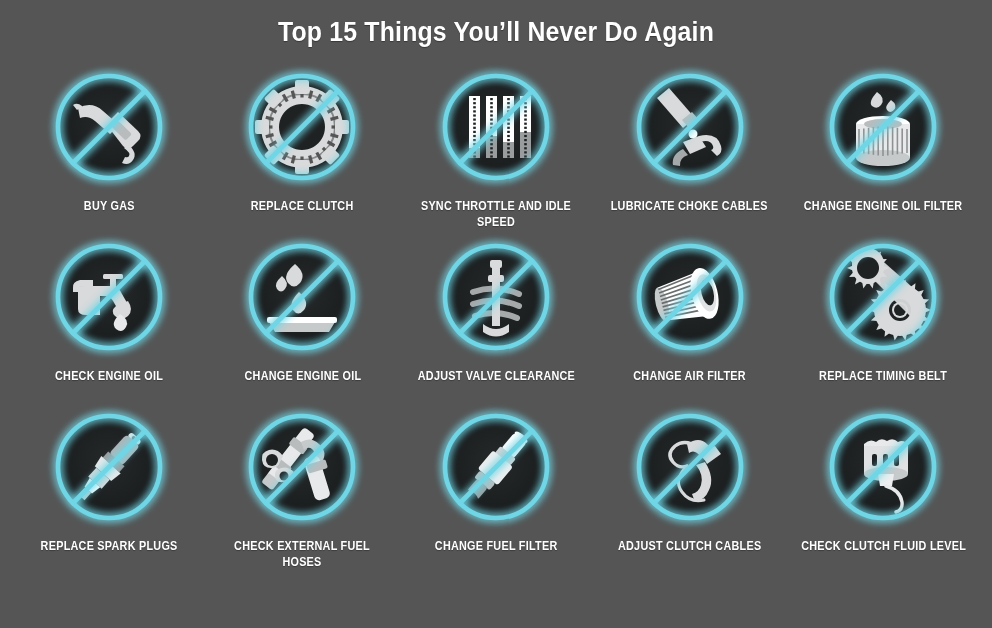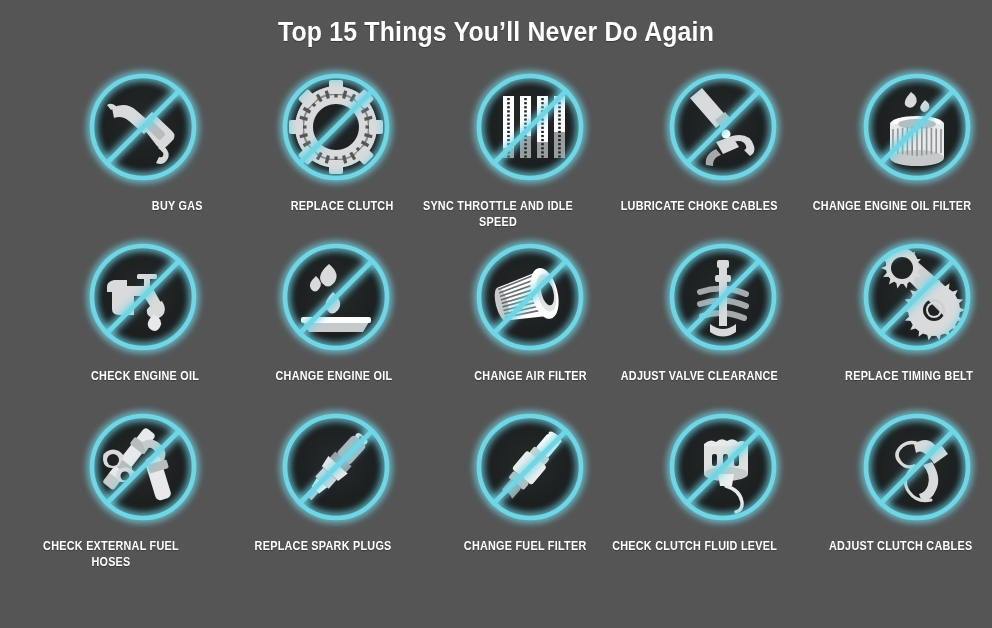--- a/index.html
+++ b/index.html
@@ -27,21 +27,21 @@
     display:grid;
     grid-template-columns:repeat(5, 1fr);
     grid-template-rows:repeat(3, 170px);
     column-gap:0px;
     row-gap:0px;
     padding:0 12px;
   }
   .cell {
     display:flex;
     flex-direction:column;
-    align-items:flex-end;
+    align-items:center;
   }
   .badge {
     width:126px;
     height:126px;
     position:relative;
     display:flex;
     align-items:center;
     justify-content:center;
   }
   .disc {
@@ -455,20 +455,63 @@
      </svg>
       </div>
       <div class="label">Change Engine Oil</div>
     </div>
     <div class="cell">
       <div class="badge">
         <div class="disc"></div>
         <svg width="126" height="126" viewBox="0 0 126 126">
 
   <defs>
+    <filter id="g7" x="-60%" y="-60%" width="220%" height="220%">
+      <feGaussianBlur stdDeviation="4.2" result="b1"></feGaussianBlur>
+      <feMerge>
+                <feMergeNode in="b1"></feMergeNode>
+                <feMergeNode in="b1"></feMergeNode>
+                <feMergeNode in="SourceGraphic"></feMergeNode>
+              </feMerge>
+    </filter>
+    <filter id="s7" x="-40%" y="-40%" width="180%" height="180%">
+      <feGaussianBlur stdDeviation="1.1"></feGaussianBlur>
+    </filter>
+  </defs>
+
+<g>
+  <g fill="#d8dadb">
+    <rect x="57" y="26" width="12" height="8" rx="2"></rect>
+    <rect x="59" y="34" width="8" height="8"></rect>
+    <rect x="55" y="41" width="16" height="7" rx="2"></rect>
+    <rect x="59" y="48" width="8" height="44"></rect>
+    <path d="M50 90 q13 10 26 0 l0 8 q-13 9 -26 0 z"></path>
+  </g>
+  <g stroke="#a6a9aa" stroke-width="6" fill="none" stroke-linecap="round">
+    <path d="M40 58 q23 -8 46 2"></path>
+    <path d="M40 70 q23 -8 46 2"></path>
+    <path d="M42 82 q21 -7 42 2"></path>
+  </g>
+  <rect x="59" y="48" width="8" height="44" fill="#d8dadb"></rect>
+</g>
+
+  <g filter="url(#g7)">
+    <circle cx="63" cy="63" r="51" fill="none" stroke="#6fd6e6" stroke-width="4.6"></circle>
+    <line x1="27" y1="99" x2="99" y2="27" stroke="#6fd6e6" stroke-width="4.6" stroke-linecap="round"></line>
+  </g>
+     </svg>
+      </div>
+      <div class="label">Adjust Valve Clearance</div>
+    </div>
+    <div class="cell">
+      <div class="badge">
+        <div class="disc"></div>
+        <svg width="126" height="126" viewBox="0 0 126 126">
+
+  <defs>
     <filter id="g8" x="-60%" y="-60%" width="220%" height="220%">
       <feGaussianBlur stdDeviation="4.2" result="b1"></feGaussianBlur>
       <feMerge>
                 <feMergeNode in="b1"></feMergeNode>
                 <feMergeNode in="b1"></feMergeNode>
                 <feMergeNode in="SourceGraphic"></feMergeNode>
               </feMerge>
     </filter>
     <filter id="s8" x="-40%" y="-40%" width="180%" height="180%">
       <feGaussianBlur stdDeviation="1.1"></feGaussianBlur>
@@ -496,63 +539,20 @@
   </g>
 </g>
 
   <g filter="url(#g8)">
     <circle cx="63" cy="63" r="51" fill="none" stroke="#6fd6e6" stroke-width="4.6"></circle>
     <line x1="27" y1="99" x2="99" y2="27" stroke="#6fd6e6" stroke-width="4.6" stroke-linecap="round"></line>
   </g>
      </svg>
       </div>
       <div class="label">Change Air Filter</div>
-    </div>
-    <div class="cell">
-      <div class="badge">
-        <div class="disc"></div>
-        <svg width="126" height="126" viewBox="0 0 126 126">
-
-  <defs>
-    <filter id="g7" x="-60%" y="-60%" width="220%" height="220%">
-      <feGaussianBlur stdDeviation="4.2" result="b1"></feGaussianBlur>
-      <feMerge>
-                <feMergeNode in="b1"></feMergeNode>
-                <feMergeNode in="b1"></feMergeNode>
-                <feMergeNode in="SourceGraphic"></feMergeNode>
-              </feMerge>
-    </filter>
-    <filter id="s7" x="-40%" y="-40%" width="180%" height="180%">
-      <feGaussianBlur stdDeviation="1.1"></feGaussianBlur>
-    </filter>
-  </defs>
-
-<g>
-  <g fill="#d8dadb">
-    <rect x="57" y="26" width="12" height="8" rx="2"></rect>
-    <rect x="59" y="34" width="8" height="8"></rect>
-    <rect x="55" y="41" width="16" height="7" rx="2"></rect>
-    <rect x="59" y="48" width="8" height="44"></rect>
-    <path d="M50 90 q13 10 26 0 l0 8 q-13 9 -26 0 z"></path>
-  </g>
-  <g stroke="#a6a9aa" stroke-width="6" fill="none" stroke-linecap="round">
-    <path d="M40 58 q23 -8 46 2"></path>
-    <path d="M40 70 q23 -8 46 2"></path>
-    <path d="M42 82 q21 -7 42 2"></path>
-  </g>
-  <rect x="59" y="48" width="8" height="44" fill="#d8dadb"></rect>
-</g>
-
-  <g filter="url(#g7)">
-    <circle cx="63" cy="63" r="51" fill="none" stroke="#6fd6e6" stroke-width="4.6"></circle>
-    <line x1="27" y1="99" x2="99" y2="27" stroke="#6fd6e6" stroke-width="4.6" stroke-linecap="round"></line>
-  </g>
-     </svg>
-      </div>
-      <div class="label">Adjust Valve Clearance</div>
     </div>
     <div class="cell">
       <div class="badge">
         <div class="disc"></div>
         <svg width="126" height="126" viewBox="0 0 126 126">
 
   <defs>
     <filter id="g9" x="-60%" y="-60%" width="220%" height="220%">
       <feGaussianBlur stdDeviation="4.2" result="b1"></feGaussianBlur>
       <feMerge>
@@ -621,20 +621,58 @@
      </svg>
       </div>
       <div class="label">Replace Timing Belt</div>
     </div>
     <div class="cell">
       <div class="badge">
         <div class="disc"></div>
         <svg width="126" height="126" viewBox="0 0 126 126">
 
   <defs>
+    <filter id="g11" x="-60%" y="-60%" width="220%" height="220%">
+      <feGaussianBlur stdDeviation="4.2" result="b1"></feGaussianBlur>
+      <feMerge>
+                <feMergeNode in="b1"></feMergeNode>
+                <feMergeNode in="b1"></feMergeNode>
+                <feMergeNode in="SourceGraphic"></feMergeNode>
+              </feMerge>
+    </filter>
+    <filter id="s11" x="-40%" y="-40%" width="180%" height="180%">
+      <feGaussianBlur stdDeviation="1.1"></feGaussianBlur>
+    </filter>
+  </defs>
+
+<g transform="rotate(42 63 63)">
+  <rect x="56" y="22" width="14" height="6" rx="3" fill="#e7e9ea"></rect>
+  <rect x="54" y="27" width="18" height="26" rx="4" fill="#b0b3b4"></rect>
+  <rect x="52" y="52" width="22" height="8" fill="#9a9d9e"></rect>
+  <path d="M50 60 l26 0 -2 12 -22 0 z" fill="#e7e9ea"></path>
+  <rect x="54" y="72" width="18" height="12" fill="#d8dadb"></rect>
+  <path d="M56 84 l14 0 -2 10 -10 0 z" fill="#ffffff"></path>
+  <rect x="59" y="94" width="8" height="10" fill="#c7cacb"></rect>
+  <circle cx="62" cy="25" r="2" fill="#6a6d6e"></circle>
+</g>
+
+  <g filter="url(#g11)">
+    <circle cx="63" cy="63" r="51" fill="none" stroke="#6fd6e6" stroke-width="4.6"></circle>
+    <line x1="27" y1="99" x2="99" y2="27" stroke="#6fd6e6" stroke-width="4.6" stroke-linecap="round"></line>
+  </g>
+     </svg>
+      </div>
+      <div class="label">Replace Spark Plugs</div>
+    </div>
+    <div class="cell">
+      <div class="badge">
+        <div class="disc"></div>
+        <svg width="126" height="126" viewBox="0 0 126 126">
+
+  <defs>
     <filter id="g10" x="-60%" y="-60%" width="220%" height="220%">
       <feGaussianBlur stdDeviation="4.2" result="b1"></feGaussianBlur>
       <feMerge>
                 <feMergeNode in="b1"></feMergeNode>
                 <feMergeNode in="b1"></feMergeNode>
                 <feMergeNode in="SourceGraphic"></feMergeNode>
               </feMerge>
     </filter>
     <filter id="s10" x="-40%" y="-40%" width="180%" height="180%">
       <feGaussianBlur stdDeviation="1.1"></feGaussianBlur>
@@ -666,58 +704,20 @@
      </svg>
       </div>
       <div class="label">Check External Fuel Hoses</div>
     </div>
     <div class="cell">
       <div class="badge">
         <div class="disc"></div>
         <svg width="126" height="126" viewBox="0 0 126 126">
 
   <defs>
-    <filter id="g11" x="-60%" y="-60%" width="220%" height="220%">
-      <feGaussianBlur stdDeviation="4.2" result="b1"></feGaussianBlur>
-      <feMerge>
-                <feMergeNode in="b1"></feMergeNode>
-                <feMergeNode in="b1"></feMergeNode>
-                <feMergeNode in="SourceGraphic"></feMergeNode>
-              </feMerge>
-    </filter>
-    <filter id="s11" x="-40%" y="-40%" width="180%" height="180%">
-      <feGaussianBlur stdDeviation="1.1"></feGaussianBlur>
-    </filter>
-  </defs>
-
-<g transform="rotate(42 63 63)">
-  <rect x="56" y="22" width="14" height="6" rx="3" fill="#e7e9ea"></rect>
-  <rect x="54" y="27" width="18" height="26" rx="4" fill="#b0b3b4"></rect>
-  <rect x="52" y="52" width="22" height="8" fill="#9a9d9e"></rect>
-  <path d="M50 60 l26 0 -2 12 -22 0 z" fill="#e7e9ea"></path>
-  <rect x="54" y="72" width="18" height="12" fill="#d8dadb"></rect>
-  <path d="M56 84 l14 0 -2 10 -10 0 z" fill="#ffffff"></path>
-  <rect x="59" y="94" width="8" height="10" fill="#c7cacb"></rect>
-  <circle cx="62" cy="25" r="2" fill="#6a6d6e"></circle>
-</g>
-
-  <g filter="url(#g11)">
-    <circle cx="63" cy="63" r="51" fill="none" stroke="#6fd6e6" stroke-width="4.6"></circle>
-    <line x1="27" y1="99" x2="99" y2="27" stroke="#6fd6e6" stroke-width="4.6" stroke-linecap="round"></line>
-  </g>
-     </svg>
-      </div>
-      <div class="label">Replace Spark Plugs</div>
-    </div>
-    <div class="cell">
-      <div class="badge">
-        <div class="disc"></div>
-        <svg width="126" height="126" viewBox="0 0 126 126">
-
-  <defs>
     <filter id="g12" x="-60%" y="-60%" width="220%" height="220%">
       <feGaussianBlur stdDeviation="4.2" result="b1"></feGaussianBlur>
       <feMerge>
                 <feMergeNode in="b1"></feMergeNode>
                 <feMergeNode in="b1"></feMergeNode>
                 <feMergeNode in="SourceGraphic"></feMergeNode>
               </feMerge>
     </filter>
     <filter id="s12" x="-40%" y="-40%" width="180%" height="180%">
       <feGaussianBlur stdDeviation="1.1"></feGaussianBlur>
@@ -741,20 +741,57 @@
      </svg>
       </div>
       <div class="label">Change Fuel Filter</div>
     </div>
     <div class="cell">
       <div class="badge">
         <div class="disc"></div>
         <svg width="126" height="126" viewBox="0 0 126 126">
 
   <defs>
+    <filter id="g13" x="-60%" y="-60%" width="220%" height="220%">
+      <feGaussianBlur stdDeviation="4.2" result="b1"></feGaussianBlur>
+      <feMerge>
+                <feMergeNode in="b1"></feMergeNode>
+                <feMergeNode in="b1"></feMergeNode>
+                <feMergeNode in="SourceGraphic"></feMergeNode>
+              </feMerge>
+    </filter>
+    <filter id="s13" x="-40%" y="-40%" width="180%" height="180%">
+      <feGaussianBlur stdDeviation="1.1"></feGaussianBlur>
+    </filter>
+  </defs>
+
+<g>
+  <path d="M72 44 q-14 -10 -24 -2 q-9 8 -2 16 q6 7 14 4" fill="none" stroke="#d8dadb" stroke-width="3.4" stroke-linecap="round"></path>
+  <path d="M60 62 q-14 14 -5 26 q8 11 22 8" fill="none" stroke="#d8dadb" stroke-width="3" stroke-linecap="round"></path>
+  <g fill="#d8dadb">
+    <path d="M60 40 q12 -8 20 0 l6 6 -8 10 -8 -7 q-4 -3 -8 0 z"></path>
+    <path d="M72 46 l16 -4 6 8 -14 10 z"></path>
+    <path d="M78 58 q10 16 4 28 q-4 10 -14 12 l-3 -8 q7 -2 9 -9 q3 -10 -5 -20 z"></path>
+  </g>
+</g>
+
+  <g filter="url(#g13)">
+    <circle cx="63" cy="63" r="51" fill="none" stroke="#6fd6e6" stroke-width="4.6"></circle>
+    <line x1="27" y1="99" x2="99" y2="27" stroke="#6fd6e6" stroke-width="4.6" stroke-linecap="round"></line>
+  </g>
+     </svg>
+      </div>
+      <div class="label">Adjust Clutch Cables</div>
+    </div>
+    <div class="cell">
+      <div class="badge">
+        <div class="disc"></div>
+        <svg width="126" height="126" viewBox="0 0 126 126">
+
+  <defs>
     <filter id="g14" x="-60%" y="-60%" width="220%" height="220%">
       <feGaussianBlur stdDeviation="4.2" result="b1"></feGaussianBlur>
       <feMerge>
                 <feMergeNode in="b1"></feMergeNode>
                 <feMergeNode in="b1"></feMergeNode>
                 <feMergeNode in="SourceGraphic"></feMergeNode>
               </feMerge>
     </filter>
     <filter id="s14" x="-40%" y="-40%" width="180%" height="180%">
       <feGaussianBlur stdDeviation="1.1"></feGaussianBlur>
@@ -775,50 +812,13 @@
 </g>
 
   <g filter="url(#g14)">
     <circle cx="63" cy="63" r="51" fill="none" stroke="#6fd6e6" stroke-width="4.6"></circle>
     <line x1="27" y1="99" x2="99" y2="27" stroke="#6fd6e6" stroke-width="4.6" stroke-linecap="round"></line>
   </g>
      </svg>
       </div>
       <div class="label">Check Clutch Fluid Level</div>
     </div>
-    <div class="cell">
-      <div class="badge">
-        <div class="disc"></div>
-        <svg width="126" height="126" viewBox="0 0 126 126">
-
-  <defs>
-    <filter id="g13" x="-60%" y="-60%" width="220%" height="220%">
-      <feGaussianBlur stdDeviation="4.2" result="b1"></feGaussianBlur>
-      <feMerge>
-                <feMergeNode in="b1"></feMergeNode>
-                <feMergeNode in="b1"></feMergeNode>
-                <feMergeNode in="SourceGraphic"></feMergeNode>
-              </feMerge>
-    </filter>
-    <filter id="s13" x="-40%" y="-40%" width="180%" height="180%">
-      <feGaussianBlur stdDeviation="1.1"></feGaussianBlur>
-    </filter>
-  </defs>
-
-<g>
-  <path d="M72 44 q-14 -10 -24 -2 q-9 8 -2 16 q6 7 14 4" fill="none" stroke="#d8dadb" stroke-width="3.4" stroke-linecap="round"></path>
-  <path d="M60 62 q-14 14 -5 26 q8 11 22 8" fill="none" stroke="#d8dadb" stroke-width="3" stroke-linecap="round"></path>
-  <g fill="#d8dadb">
-    <path d="M60 40 q12 -8 20 0 l6 6 -8 10 -8 -7 q-4 -3 -8 0 z"></path>
-    <path d="M72 46 l16 -4 6 8 -14 10 z"></path>
-    <path d="M78 58 q10 16 4 28 q-4 10 -14 12 l-3 -8 q7 -2 9 -9 q3 -10 -5 -20 z"></path>
-  </g>
-</g>
-
-  <g filter="url(#g13)">
-    <circle cx="63" cy="63" r="51" fill="none" stroke="#6fd6e6" stroke-width="4.6"></circle>
-    <line x1="27" y1="99" x2="99" y2="27" stroke="#6fd6e6" stroke-width="4.6" stroke-linecap="round"></line>
-  </g>
-     </svg>
-      </div>
-      <div class="label">Adjust Clutch Cables</div>
-    </div>
   </div>
 
 </body></html>

